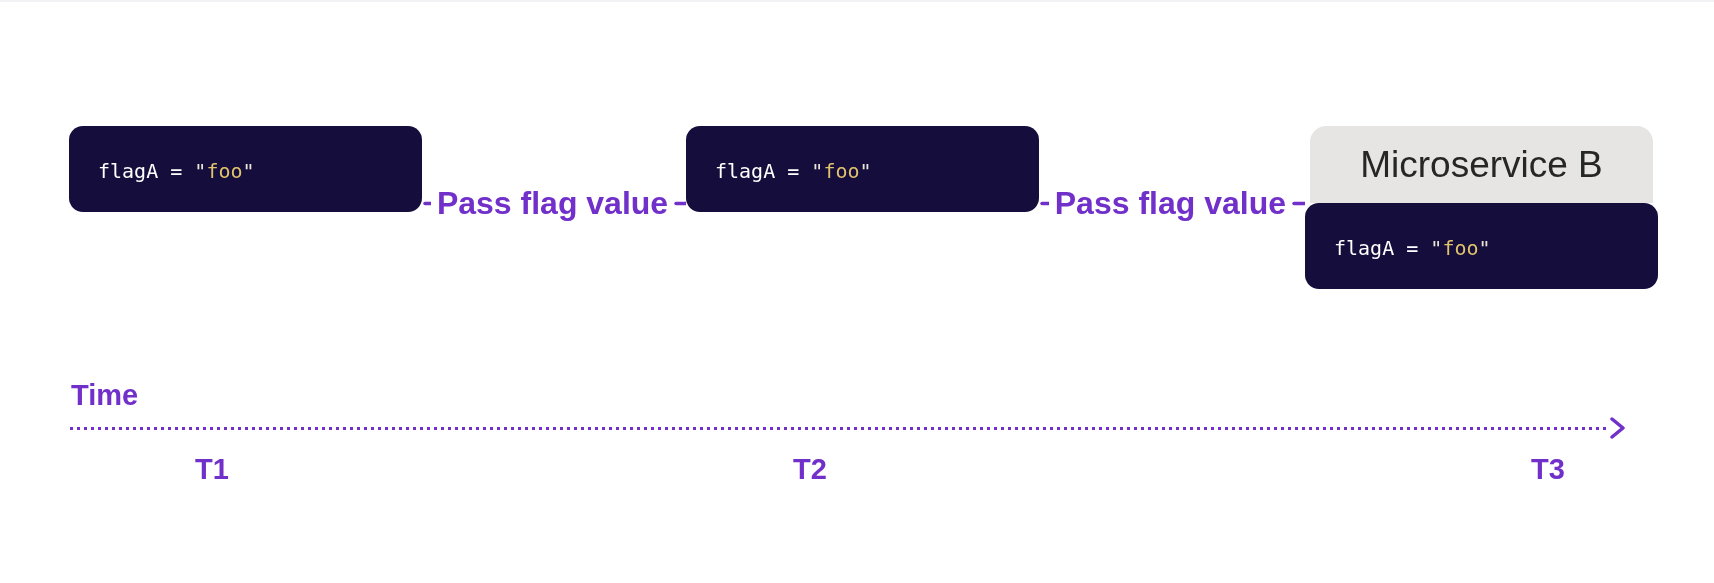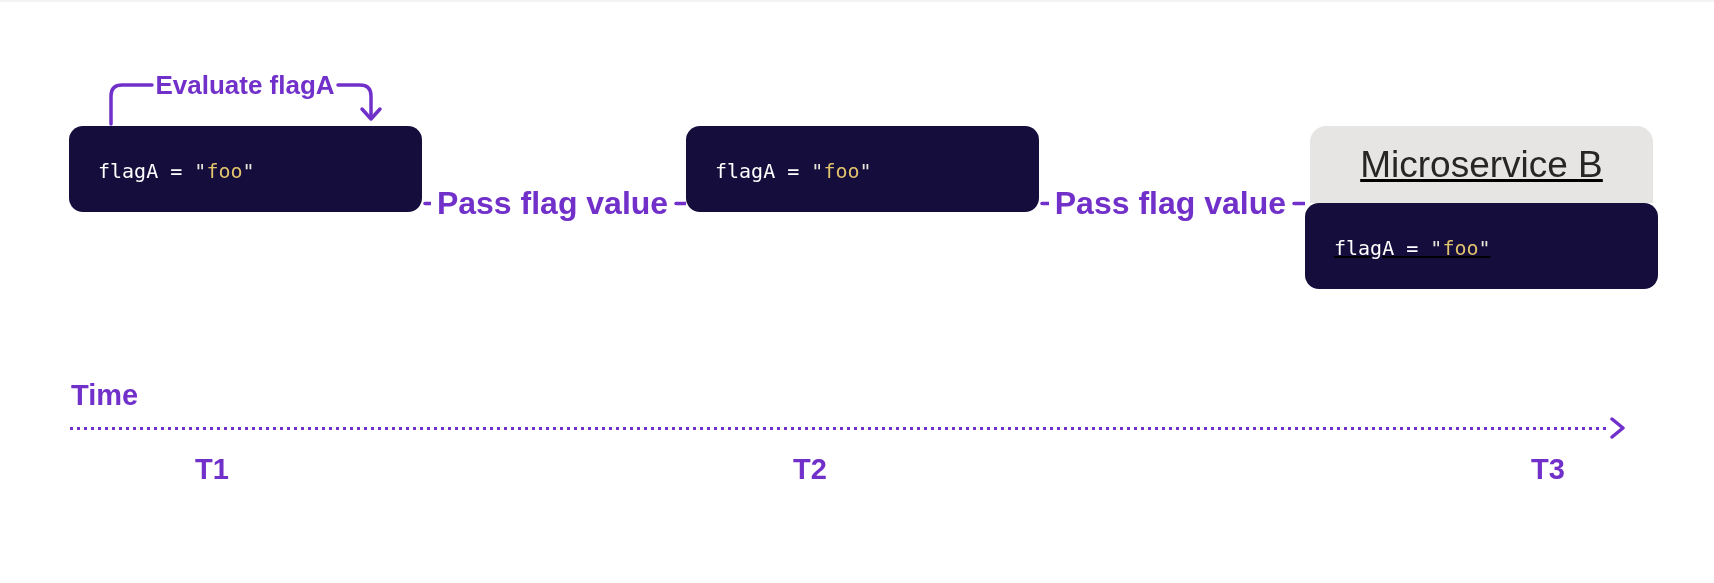--- a/index.html
+++ b/index.html
@@ -72,21 +72,21 @@
     font-family: "DejaVu Sans Mono", "Liberation Mono", monospace;
     font-size: 20px;
     color: var(--code_white);
     white-space: pre;
   }
   .code-quote  { color: var(--code_quote); }
   .code-string { color: var(--code_string); margin-top: 20px; }
 
   .card-1 { left: 69px; }
   .card-2 { left: 686px; }
-  .card-3 { left: 1305px; text-decoration: underline; }
+  .card-3 { left: 1305px; }
 
   
   .connector {
     position: absolute;
     top: 203px;
     transform: translateY(-50%);
     display: flex;
     align-items: center;
     justify-content: space-between;
     color: var(--purple);
@@ -135,28 +135,20 @@
   .tick-1 { left: 212px; }
   .tick-2 { left: 810px; }
   .tick-3 { left: 1548px; }
 </style>
 </head>
 <body>
 
 <div class="canvas">
   <div class="top-edge"></div>
 
-  <div class="annotation">
-    <svg width="300" height="62" viewBox="0 0 300 62" fill="none" stroke="currentColor" stroke-width="3.5" stroke-linecap="round" stroke-linejoin="round">
-      <path d="M 16 56 L 16 28 Q 16 17 27 17 L 57 17"></path>
-      <path d="M 243 17 L 265 17 Q 276 17 276 28 L 276 48"></path>
-      <path d="M 267 41 L 276 51 L 285 41"></path>
-    </svg>
-    <span class="annotation-label">Evaluate flagA</span>
-  </div>
 
   <div class="card card-1">
     <div class="card-code"><span>flagA = </span><span class="code-quote">"</span><span class="code-string">foo</span><span class="code-quote">"</span></div>
   </div>
 
   <div class="connector connector-1">
     <svg width="30" height="8" stroke="currentColor" stroke-width="3.5" stroke-linecap="round">
       <line x1="3" y1="4" x2="27" y2="4"></line>
     </svg>
     <span class="conn-label">Pass flag value</span>

